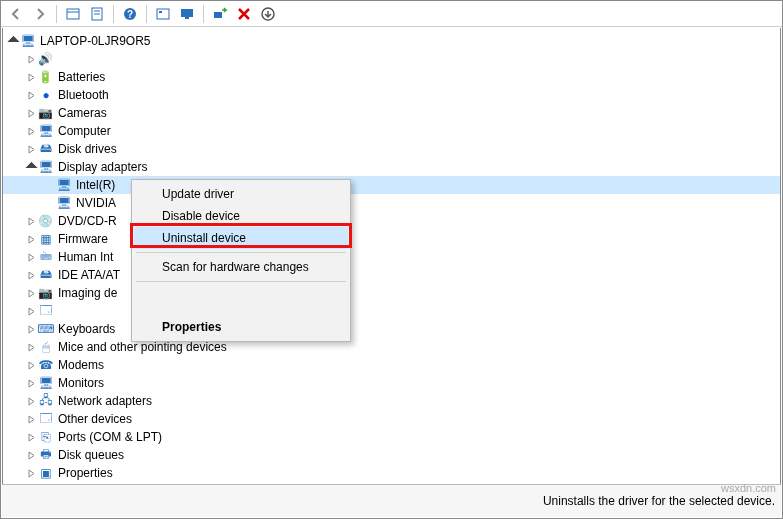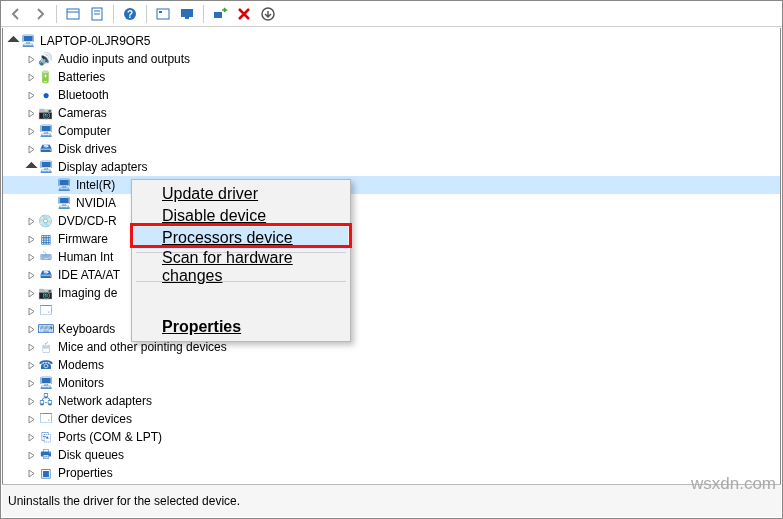--- a/index.html
+++ b/index.html
@@ -93,22 +93,21 @@
     border: 1px solid #b8b8b8;
     box-shadow: 3px 3px 6px rgba(0,0,0,.25);
     padding: 3px 2px;
     z-index: 10;
   }
   .menu-item {
     height: 22px;
     display: flex;
     align-items: center;
     padding: 0 28px;
-    font-size: 16px;
-    text-decoration: underline;
+    font-size: 12px;
   }
   .menu-item.hover {
     background: #cde8ff;
   }
   .menu-item.bold { font-weight: bold; margin-top: 34px; }
   .menu-sep {
     height: 1px;
     background: #d0d0d0;
     margin: 3px 2px;
   }
@@ -121,26 +120,27 @@
   .statusbar {
     position: absolute;
     left: 1px; right: 1px; bottom: 1px;
     height: 16px;
     border-top: 1px solid #bbb;
     display: flex;
     align-items: center;
     padding: 16px 6px;
     font-size: 12px;
     background: #f6f6f6;
+    justify-content: flex-end;
   }
   .watermark {
     position: absolute;
     right: 6px;
     bottom: 24px;
-    font-size: 17px;
+    font-size: 11px;
     color: #aaa;
     z-index: 5;
   }
   
   .tree::-webkit-scrollbar { width: 16px; }
   .tree::-webkit-scrollbar-track { background: #f0f0f0; }
   .tree::-webkit-scrollbar-thumb { background: #c2c2c2; border: 1px solid #a8a8a8; }
 </style>
 </head>
 <body>
@@ -221,21 +221,20 @@
         <span class="ico">🖥</span>
         <span class="label">LAPTOP-0LJR9OR5</span>
       </div>
       <div class="node" style="padding-left: 22px;">
         <span class="arrow ">
           <svg viewBox="0 0 9 9">
             <path d="M2 1 L7 4.5 L2 8 Z" fill="none" stroke="#888"></path>
           </svg>
         </span>
         <span class="ico">🔊</span>
-        <span class="label">Audio inputs and outputs</span>
       </div>
       <div class="node" style="padding-left: 22px;">
         <span class="arrow ">
           <svg viewBox="0 0 9 9">
             <path d="M2 1 L7 4.5 L2 8 Z" fill="none" stroke="#888"></path>
           </svg>
         </span>
         <span class="ico">🔋</span>
         <span class="label">Batteries</span>
       </div>
@@ -444,21 +443,21 @@
         </span>
         <span class="ico">🔒</span>
         <span class="label">Security devices</span>
       </div>
     </div>
 </div>
 
 <div class="context-menu">
   <div class="menu-item">Update driver</div>
   <div class="menu-item">Disable device</div>
-  <div class="menu-item hover">Processors device</div>
+  <div class="menu-item hover">Uninstall device</div>
   <div class="menu-sep"></div>
   <div class="menu-item">Scan for hardware changes</div>
   <div class="menu-sep"></div>
   <div class="menu-item bold">Properties</div>
 </div>
 
 <div class="highlight-box" style="left:129px; top:222px; width:222px; height:25px;"></div>
 
 <div class="statusbar">
   <span>Uninstalls the driver for the selected device.</span>

